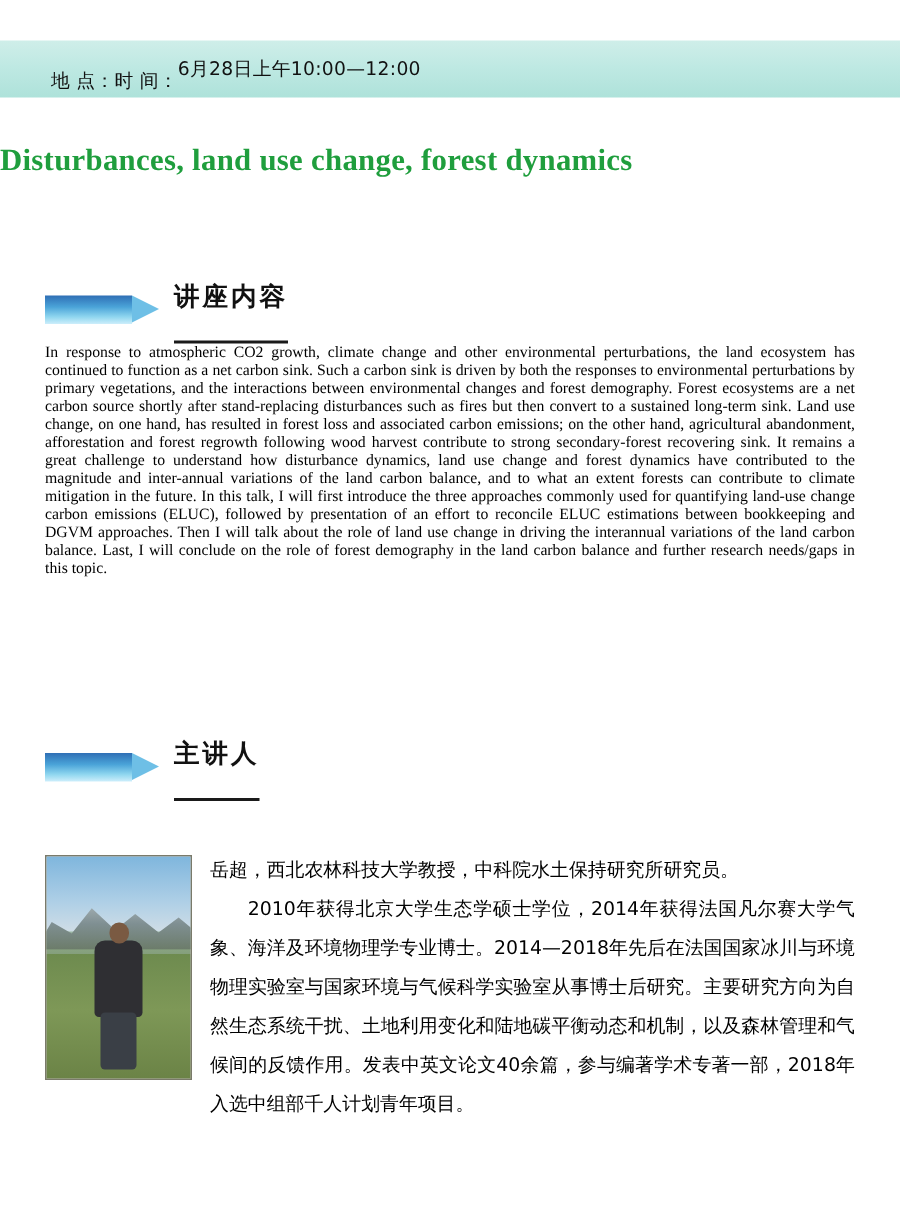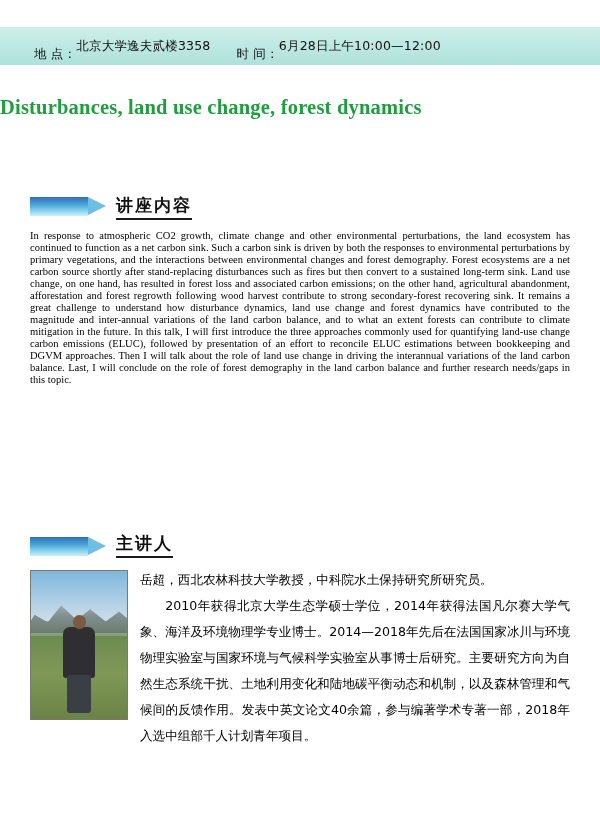--- a/index.html
+++ b/index.html
@@ -100,34 +100,34 @@
     border-bottom: 9.5px solid transparent;
     border-left: 18px solid #6ebfe6;
   }
   .section-title {
     font-family: "DejaVu Sans", sans-serif;
     font-weight: bold;
     font-size: 17px;
     color: #111111;
     letter-spacing: 2px;
     position: relative;
-    padding-bottom: 1px;
+    padding-bottom: 18px;
   }
   .section-title::after {
     content: "";
     position: absolute;
     left: 0;
     right: 0;
     bottom: -2px;
     height: 2px;
     background: #1a1a1a;
   }
 
   #head-content { top: 193px; }
-  #head-speaker { top: 530px; align-items: flex-end; }
+  #head-speaker { top: 498px; }
 
   
   .abstract {
     position: absolute;
     left: 30px;
     top: 230px;
     width: 540px;
     font-family: "Liberation Serif", serif;
     font-size: 10.5px;
     line-height: 12px;
@@ -192,21 +192,20 @@
   .bottom-pad { position: absolute; bottom: 0; left: 0; width: 600px; height: 40px; }
 </style>
 </head>
 <body>
 
 <div class="page">
 
   <div class="topbar">
     <div class="topbar-inner">
       <span class="topbar-label">地  点：</span>
-      <span class="topbar-value">北京大学逸夫贰楼3358</span>
       <span class="topbar-label">时  间：</span>
       <span class="topbar-value">6月28日上午10:00—12:00</span>
     </div>
   </div>
 
   <div class="title-block">
     <div class="title-line">Disturbances, land use change, forest dynamics</div>
   </div>
 
   <div class="section-head" id="head-content">

